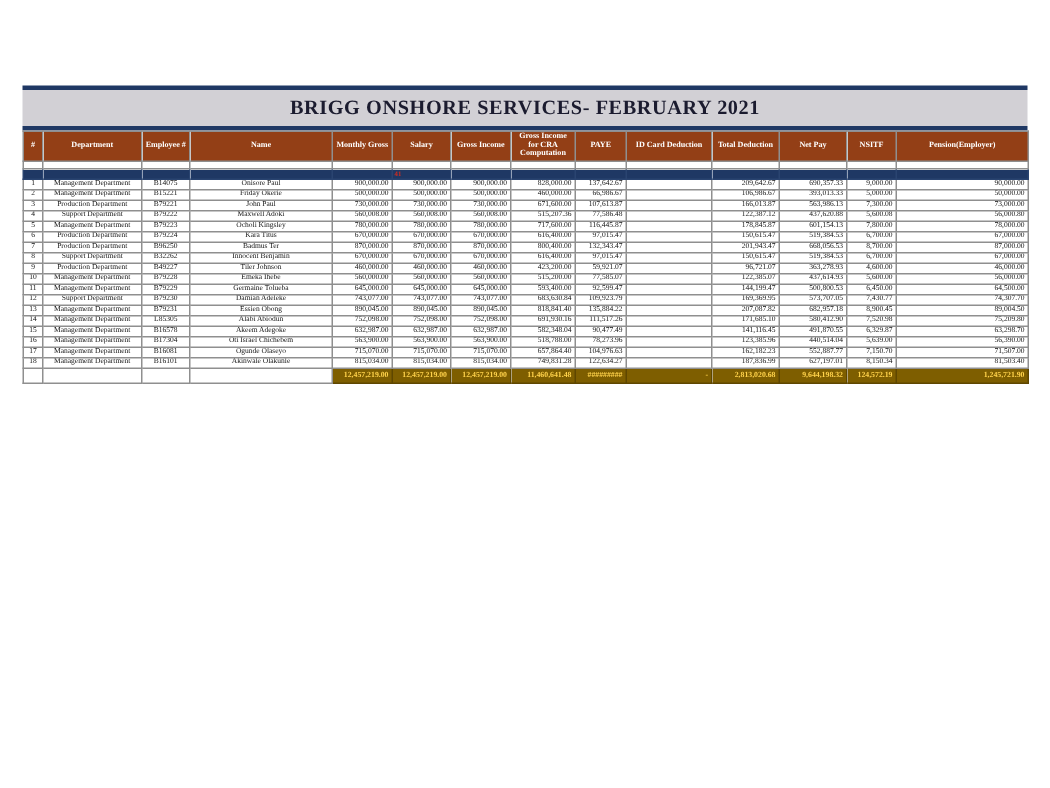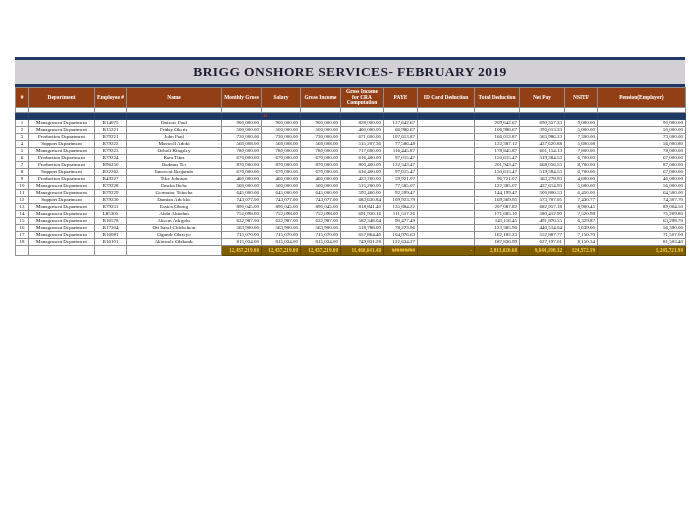--- a/index.html
+++ b/index.html
@@ -30,21 +30,21 @@
   tfoot td.t-sum { background:#7E5E00; color:#FFD24A; text-align:right;
                    padding-right:2px; border-color:#5E4600; }
 </style>
 </head>
 <body>
 
 <div class="page">
   <div class="sheet">
     <div class="navy-bar"></div>
     <div class="title-bar">
-      <span>BRIGG ONSHORE SERVICES- FEBRUARY 2019</span>
+      <span>BRIGG ONSHORE SERVICES- FEBRUARY 2021</span>
     </div>
     <div class="navy-bar"></div>
 
     <table>
       <colgroup>
         <col style="width:13px">
           <col style="width:66px">
           <col style="width:32px">
         <col style="width:95px">
           <col style="width:40px">

